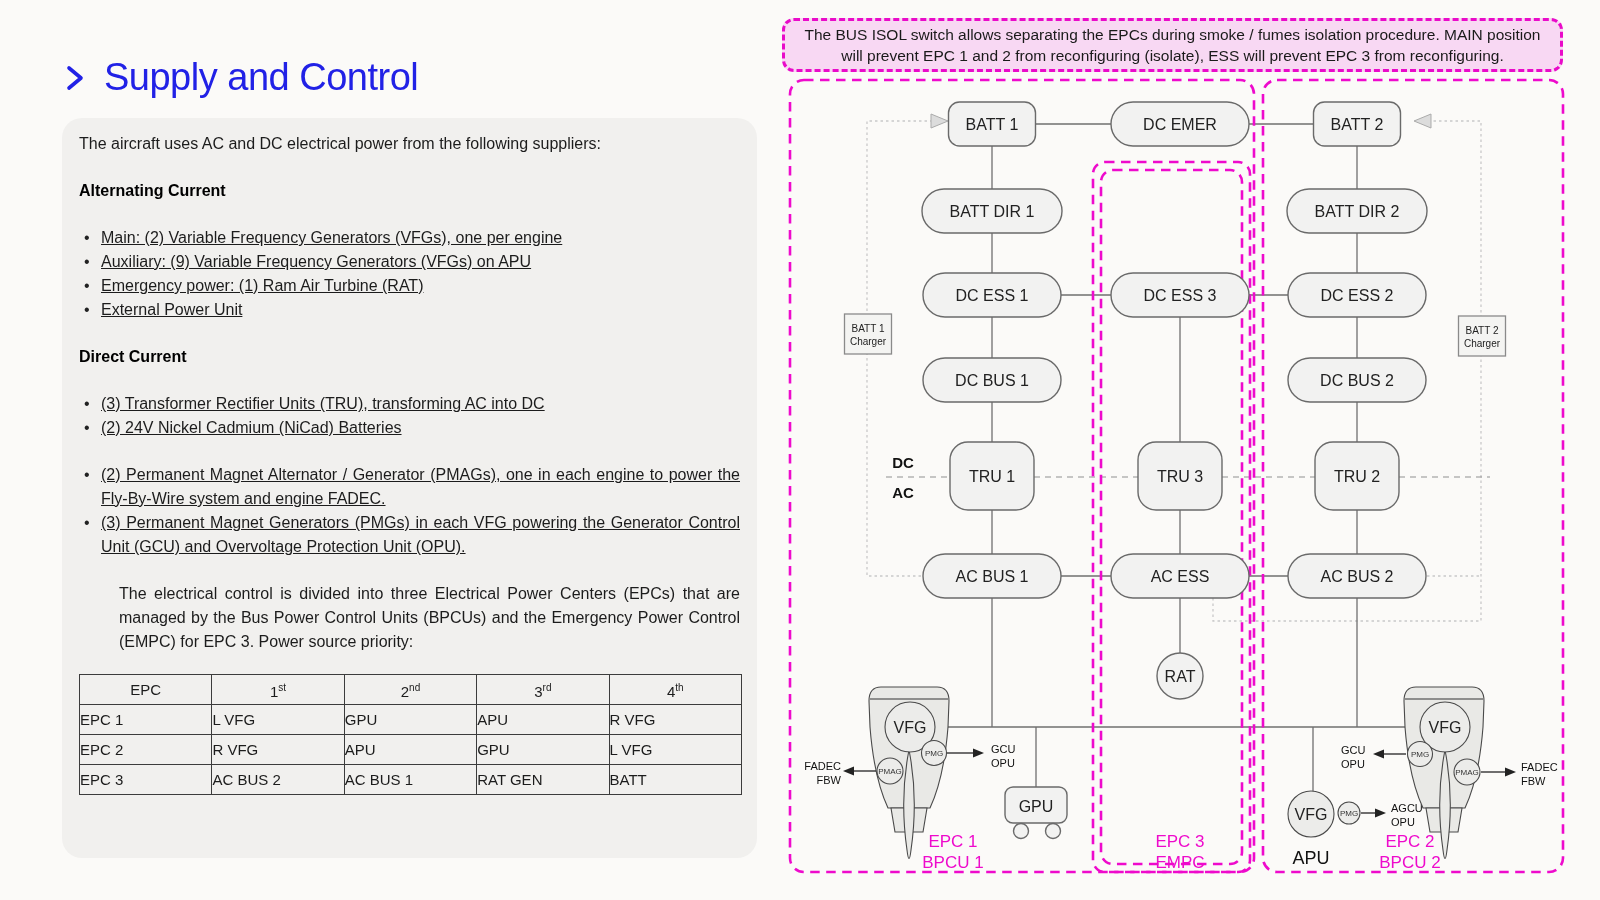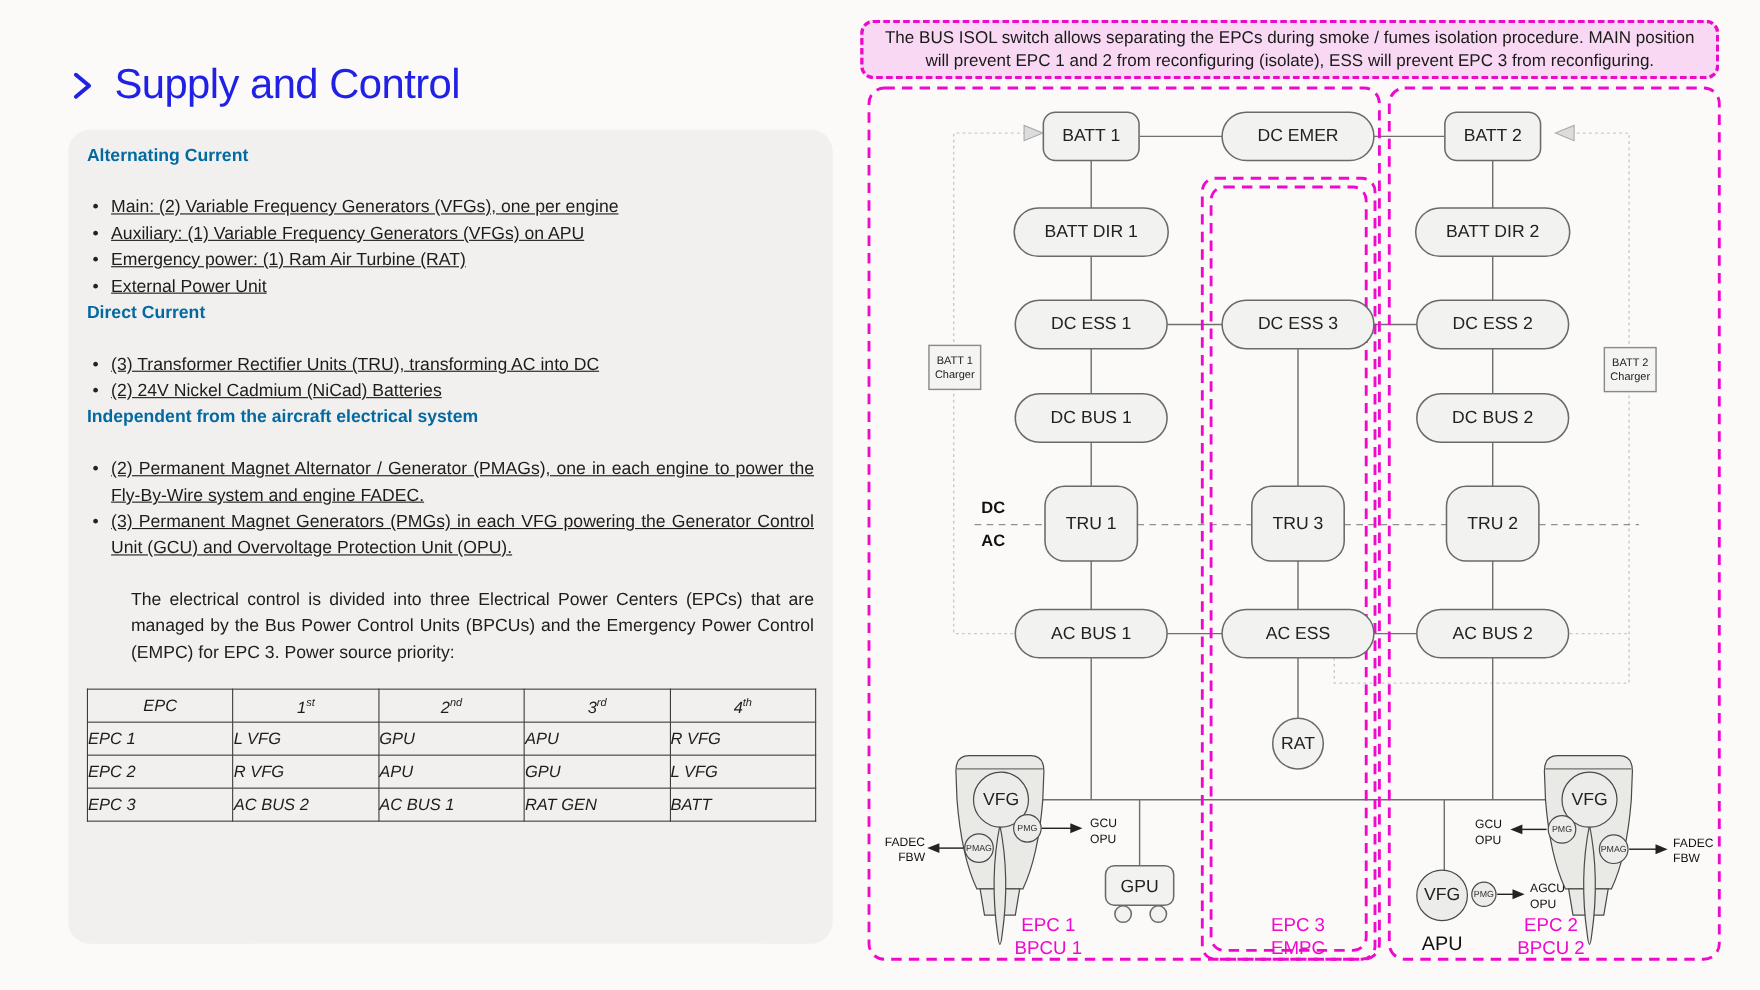--- a/index.html
+++ b/index.html
@@ -6,31 +6,31 @@
   html,body { width:1600px; height:900px; }
   body { position:relative; background:#fbfaf8; font-family:"Liberation Sans",sans-serif; color:#1c1c1c; overflow:hidden; }
 
   
   .title-row { position:absolute; left:62px; top:56px; display:flex; align-items:center; gap:16px;text-align:center; }
   .title-row h1 { font-size:38px; font-weight:500; letter-spacing:-0.5px; color:#2121e6; }
   .chevron-wrap { width:26px; height:36px; }
 
   .panel { position:absolute; left:62px; top:118px; width:695px; height:740px;
            background:#f1f0ee; border-radius:20px; padding:12px 17px; font-size:16px; line-height:24px; }
-  .panel h2 { font-size:16px; font-weight:600; line-height:24px; color:#0369a1; }
+  .panel h2 { font-size:16px; font-weight:600; line-height:24px; margin-top:23px; color:#000000; }
   .panel p.intro { margin-top:2px; }
   .panel p.closing { margin-top:23px; text-align:justify;margin-left:40px; }
   .panel ul { list-style:none; margin-top:23px; }
   .panel li { position:relative; padding-left:22px;text-decoration:underline; }
   .panel li::before { content:"•"; position:absolute; left:5px; color:#222; }
   .panel li.just { text-align:justify; }
 
   table.prio { margin-top:20px; width:663px; border-collapse:collapse; table-layout:fixed; }
   table.prio th, table.prio td { border:1.7px solid #3c3c3c; height:30px; 
-           font-size:15px; font-weight:400; padding:0; background:transparent;font-style:italic; }
+           font-size:15px; font-weight:400; padding:0; background:transparent; }
   table.prio sup { font-size:10px; vertical-align:super; }
 
   
   .note { position:absolute; left:782px; top:18px; width:781px; height:54px;
           background:#f8d8f3; border:3px dashed #e90bc9; border-radius:12px;
           display:flex; align-items:center; justify-content:center; text-align:center;
           font-size:15.5px; line-height:21px; color:#1a1a1a; padding:0 16px; }
 
   
   svg.diagram { position:absolute; left:0; top:0; }
@@ -60,36 +60,36 @@
 <div class="title-row">
   <span class="chevron-wrap">
     <svg width="26" height="36" viewBox="0 0 26 36">
       <polyline points="7,8 19,18 7,28" fill="none" stroke="#2121e6" stroke-width="3.6" stroke-linecap="round" stroke-linejoin="round"></polyline>
     </svg>
   </span>
   <h1>Supply and Control</h1>
 </div>
 
 <section class="panel">
+  <p class="intro">The aircraft uses AC and DC electrical power from the following suppliers:</p>
 
   <h2>Alternating Current</h2>
   <ul>
     <li>Main: (2) Variable Frequency Generators (VFGs), one per engine</li>
-    <li>Auxiliary: (1) Variable Frequency Generators (VFGs) on APU</li>
+    <li>Auxiliary: (9) Variable Frequency Generators (VFGs) on APU</li>
     <li>Emergency power: (1) Ram Air Turbine (RAT)</li>
     <li>External Power Unit</li>
   </ul>
 
   <h2>Direct Current</h2>
   <ul>
     <li>(3) Transformer Rectifier Units (TRU), transforming AC into DC</li>
     <li>(2) 24V Nickel Cadmium (NiCad) Batteries</li>
   </ul>
 
-  <h2>Independent from the aircraft electrical system</h2>
   <ul>
     <li class="just">(2) Permanent Magnet Alternator / Generator (PMAGs), one in each engine to power the Fly-By-Wire system and engine FADEC.</li>
     <li class="just">(3) Permanent Magnet Generators (PMGs) in each VFG powering the Generator Control Unit (GCU) and Overvoltage Protection Unit (OPU).</li>
   </ul>
 
   <p class="closing">The electrical control is divided into three Electrical Power Centers (EPCs) that are managed by the Bus Power Control Units (BPCUs) and the Emergency Power Control (EMPC) for EPC 3. Power source priority:</p>
 
   <table class="prio">
     <thead>
       <tr>

